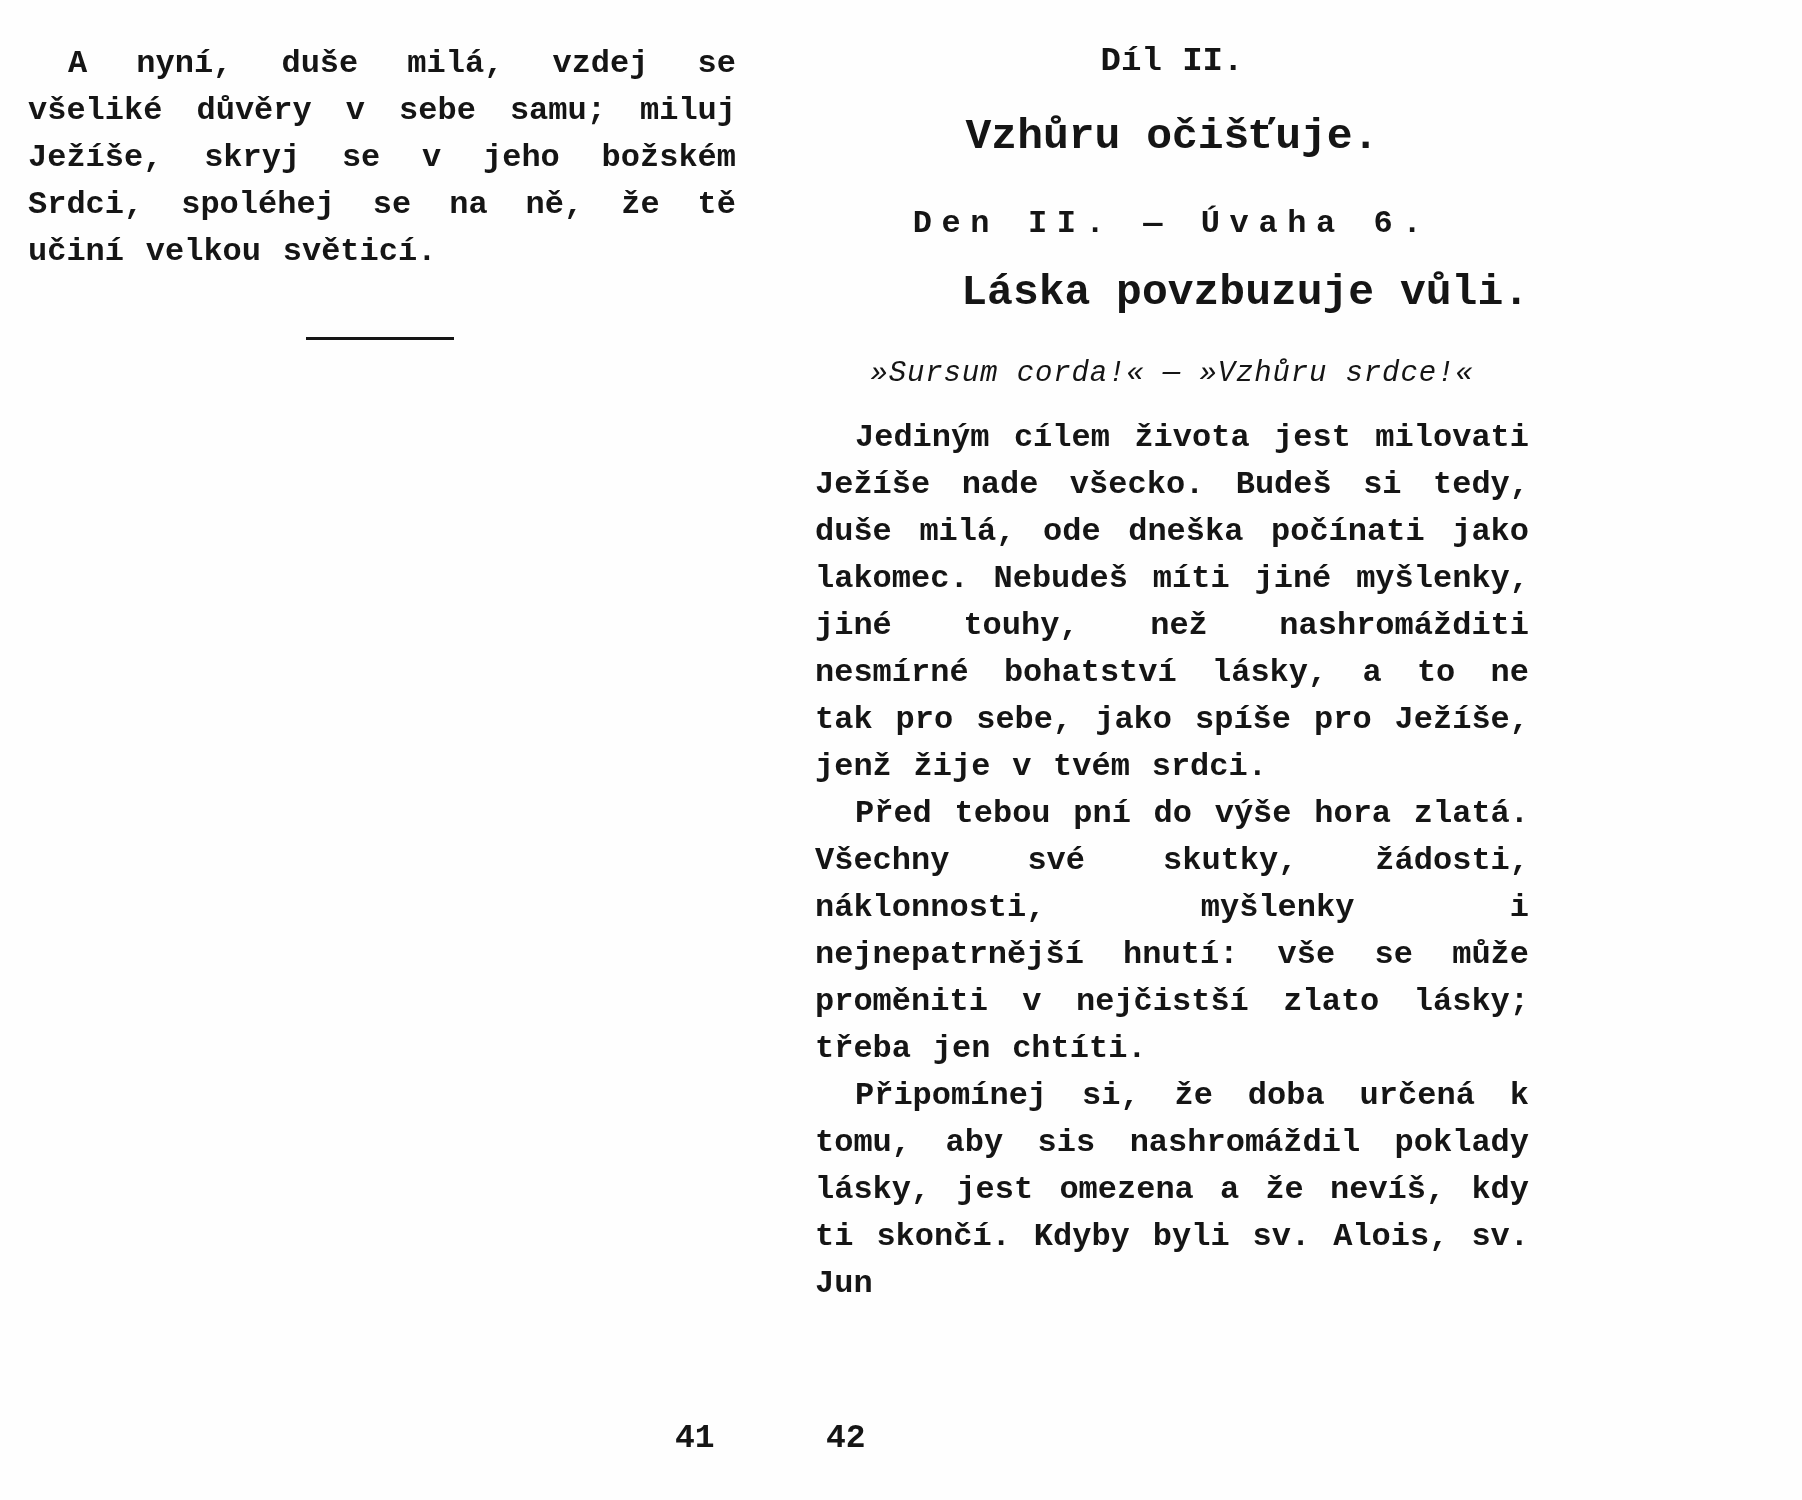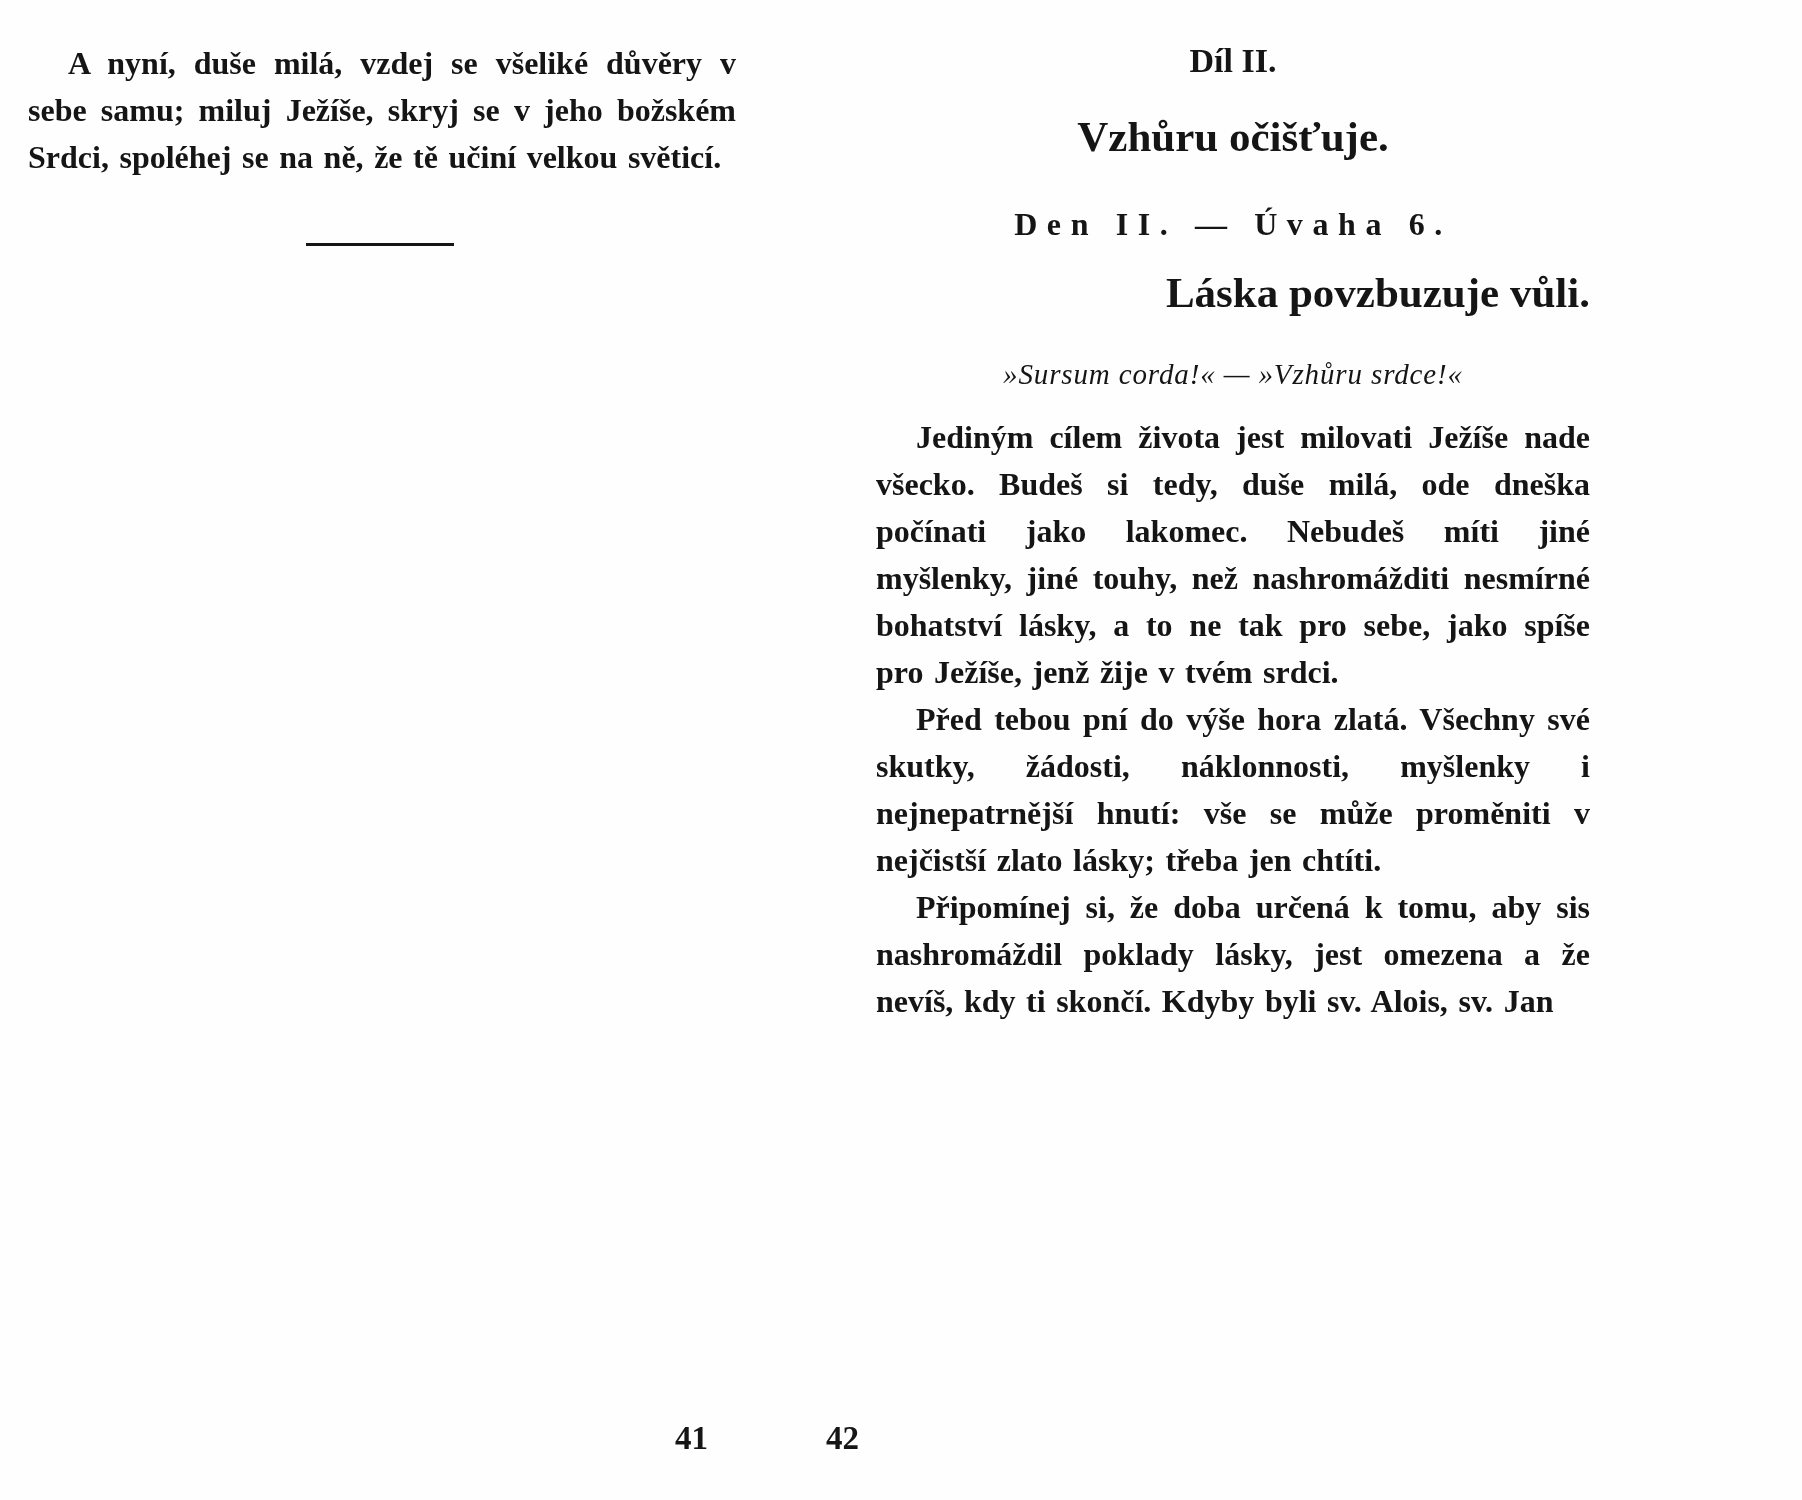--- a/index.html
+++ b/index.html
@@ -6,32 +6,32 @@
     margin: 0;
     padding: 0;
     background: #ffffff;
   }
   .scan {
     position: relative;
     width: 1802px;
     height: 1500px;
     background: #fefefe;
     color: #151515;
-    font-family: Liberation Serif, serif;
+    font-family: Liberation Mono, monospace;
     overflow: hidden;
   }
   .page-left {
     position: absolute;
     left: 28px;
     top: 40px;
     width: 708px;
   }
   .page-right {
     position: absolute;
-    left: 876px;
+    left: 815px;
     top: 40px;
     width: 714px;
   }
   .body-text {
     font-size: 32px;
     line-height: 47px;
     font-weight: 700;
     text-align: justify;
     margin: 0;
     word-spacing: 0.08em;
@@ -108,20 +108,20 @@
   <div class="page-right">
     <h2 class="part-heading">Díl II.</h2>
     <h1 class="chapter-title">Vzhůru očišťuje.</h1>
     <h3 class="day-heading">Den II. — Úvaha 6.</h3>
     <h1 class="section-title">Láska povzbuzuje vůli.</h1>
     <p class="epigraph">»Sursum corda!« — »Vzhůru srdce!«</p>
 
     <div class="body-block">
       <p class="body-text indent">Jediným cílem života jest milovati Ježíše nade všecko. Budeš si tedy, duše milá, ode dneška počínati jako lakomec. Nebudeš míti jiné myšlenky, jiné touhy, než nashromážditi nesmírné bohatství lásky, a to ne tak pro sebe, jako spíše pro Ježíše, jenž žije v tvém srdci.</p>
       <p class="body-text indent">Před tebou pní do výše hora zlatá. Všechny své skutky, žádosti, náklonnosti, myšlenky i nejnepatrnější hnutí: vše se může proměniti v nejčistší zlato lásky; třeba jen chtíti.</p>
-      <p class="body-text indent">Připomínej si, že doba určená k tomu, aby sis nashromáždil poklady lásky, jest omezena a že nevíš, kdy ti skončí. Kdyby byli sv. Alois, sv. Jan</p>
+      <p class="body-text indent">Připomínej si, že doba určená k tomu, aby sis nashromáždil poklady lásky, jest omezena a že nevíš, kdy ti skončí. Kdyby byli sv. Alois, sv. Jun</p>
     </div>
   </div>
 
   <div class="pagenum pagenum-left">41</div>
   <div class="pagenum pagenum-right">42</div>
 
 </div>
 
 </body></html>

